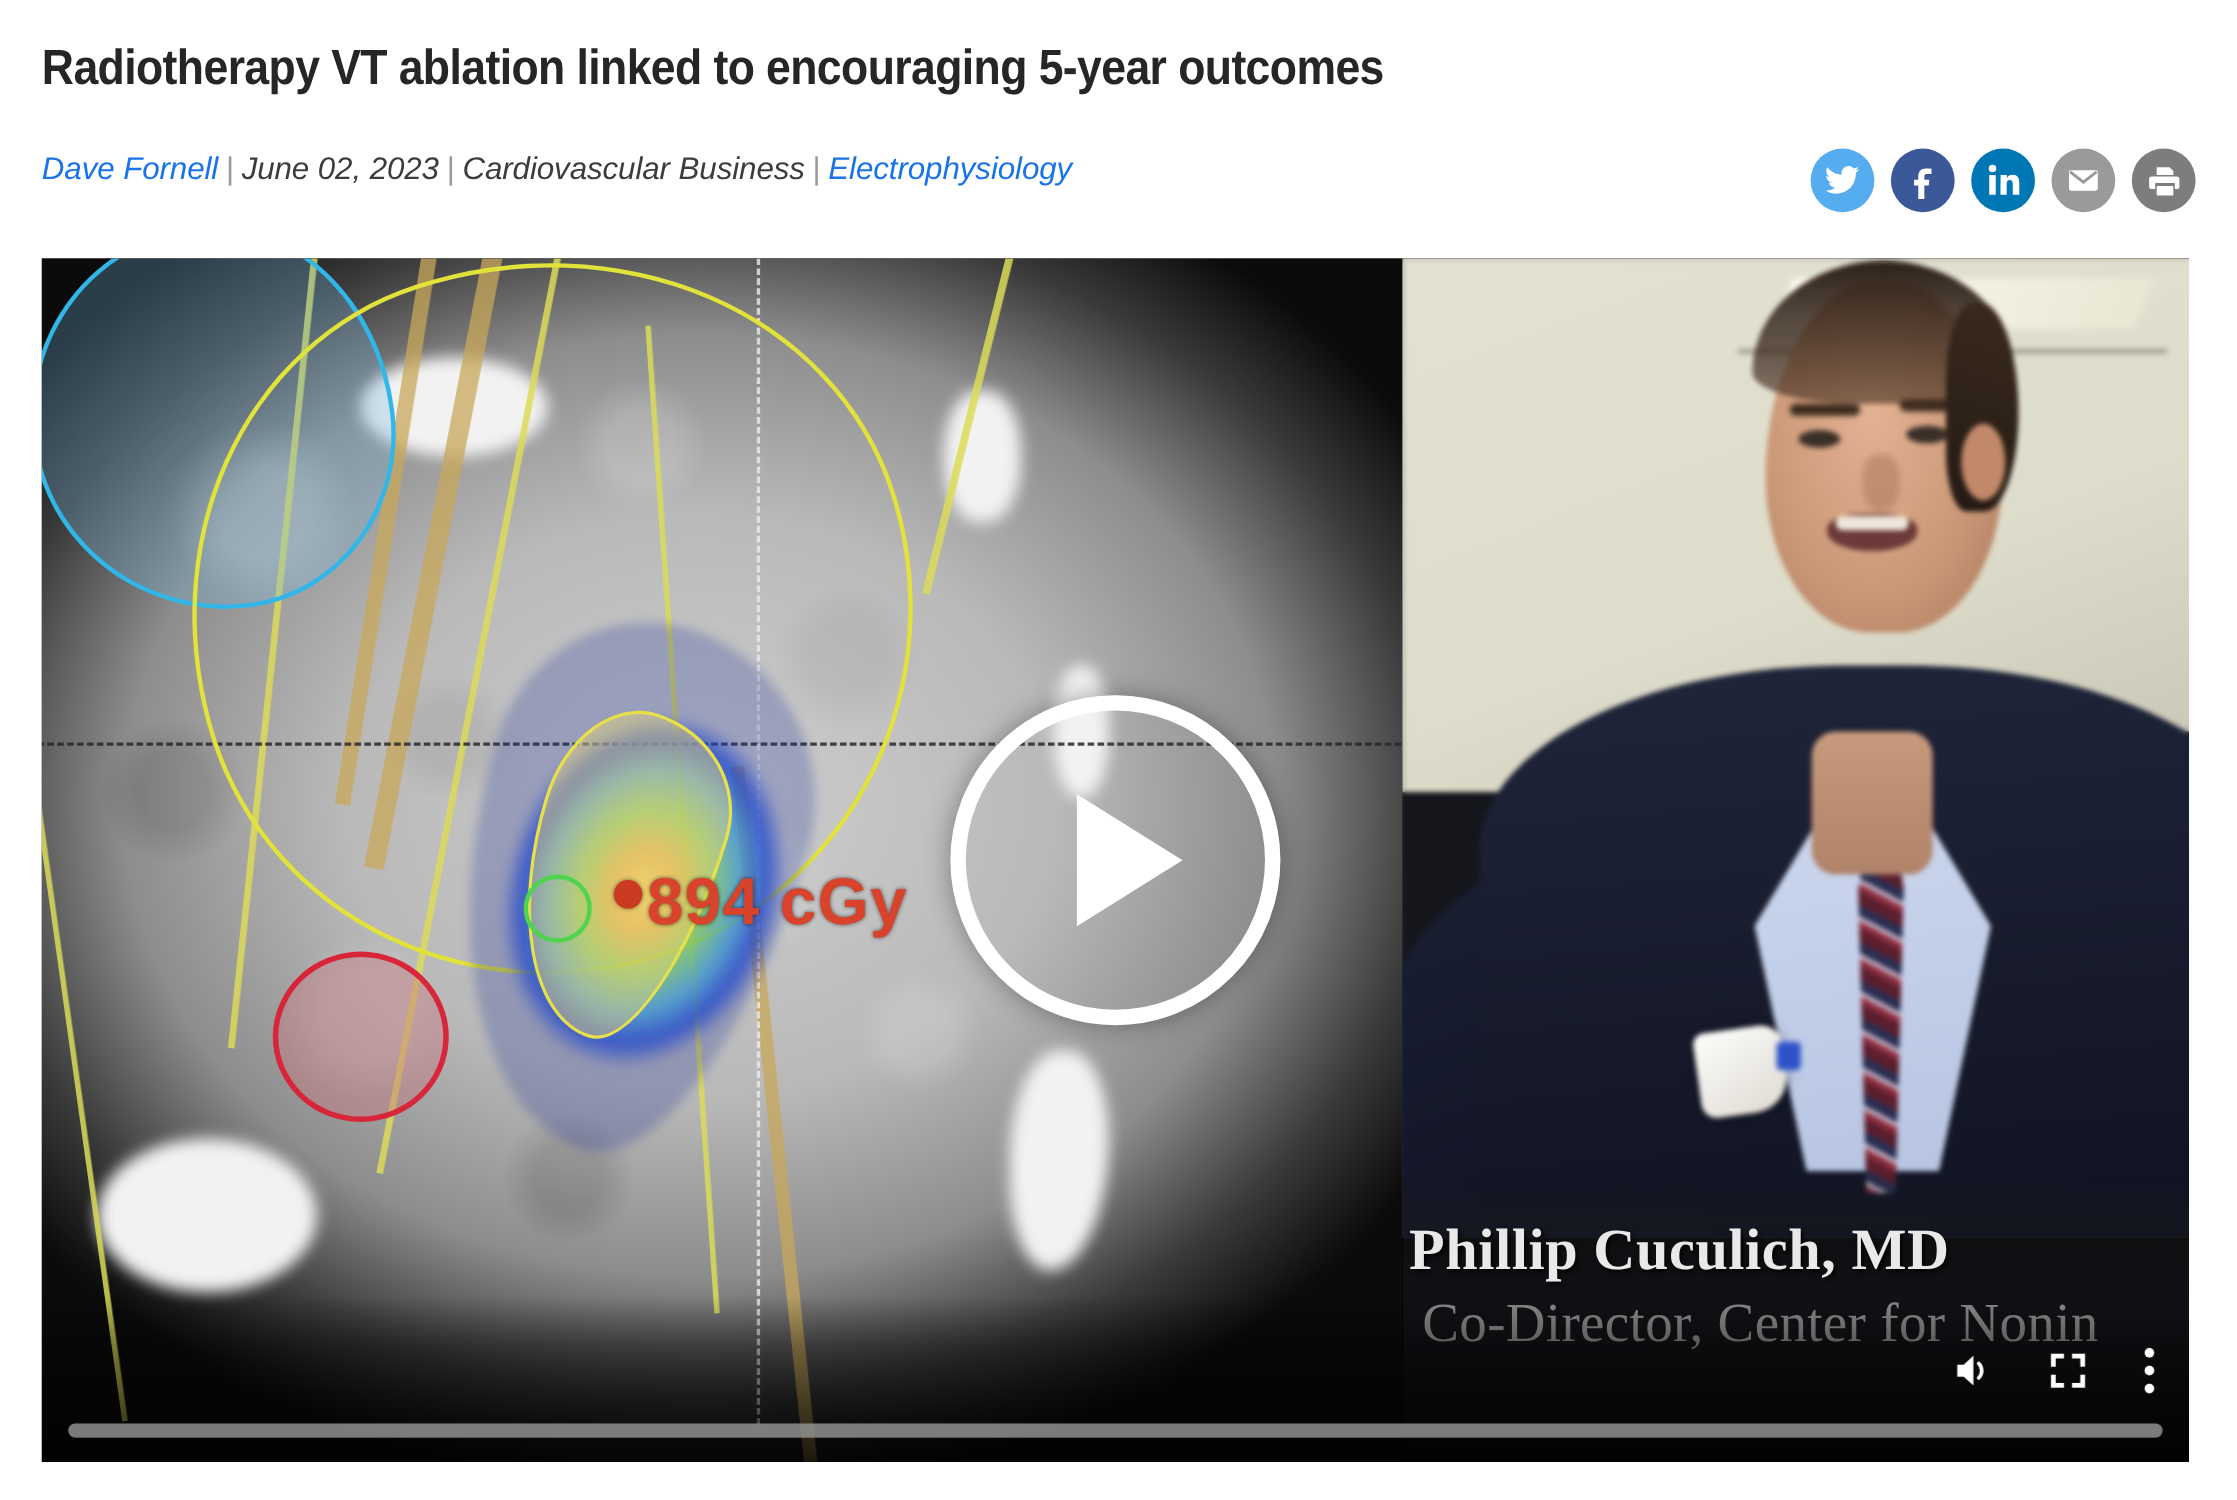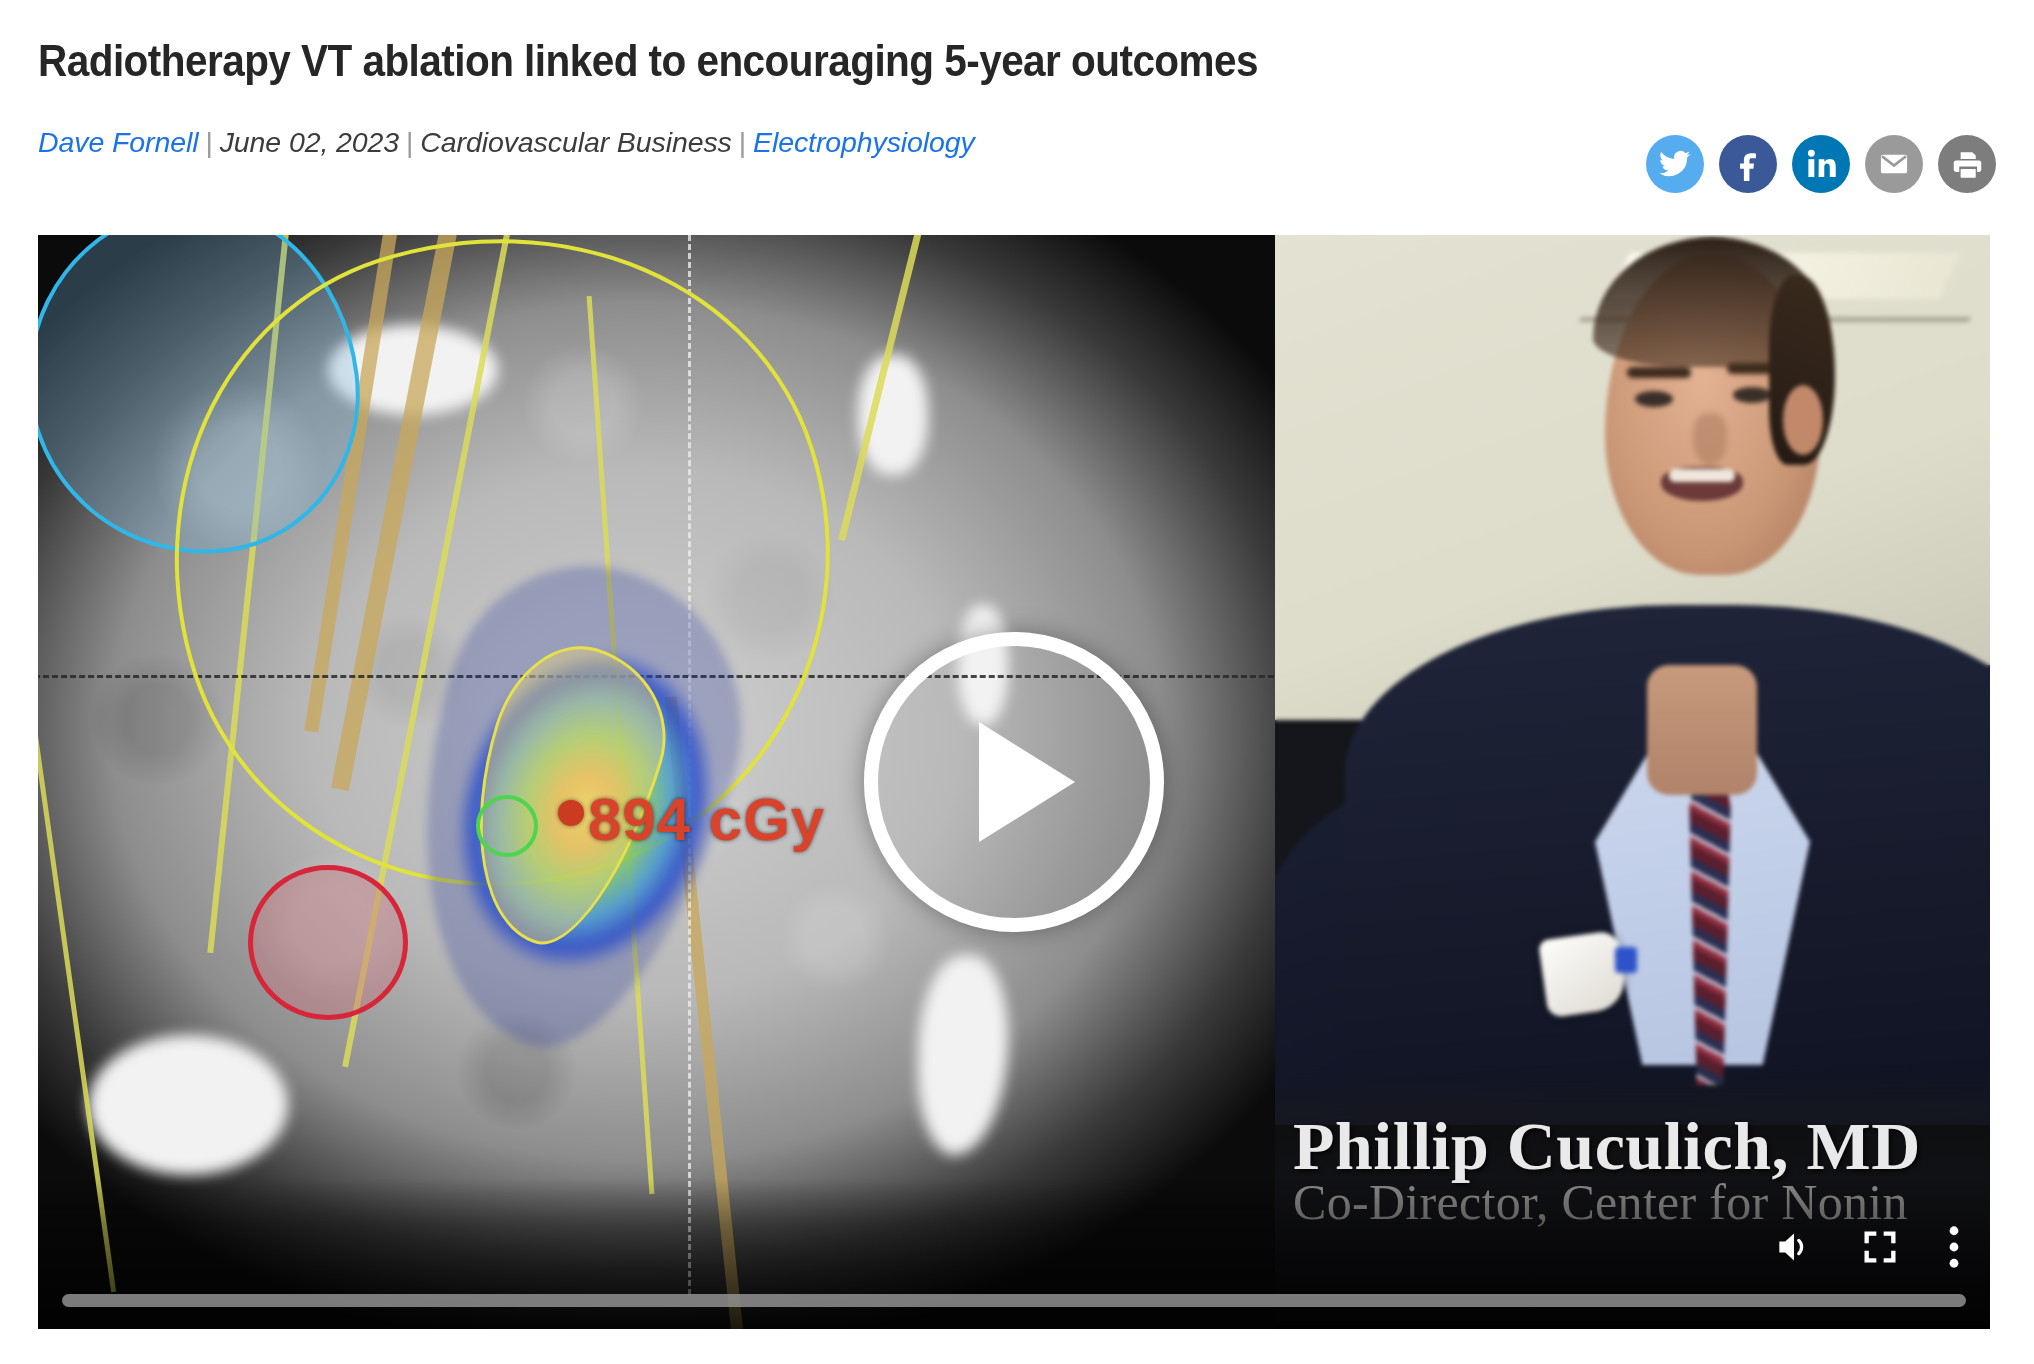--- a/index.html
+++ b/index.html
@@ -17,21 +17,21 @@
     font-size:45px;
     font-weight:bold;
     color:#262626;
     letter-spacing:-0.6px;
     line-height:1.12;
     transform:scaleX(0.90);
     transform-origin:left center;
     white-space:nowrap;
   }
   .byline {
-    margin-top:40px;
+    margin-top:52px;
     font-size:28.5px;
     font-style:italic;
     color:#3c3c3c;
     white-space:nowrap;
     letter-spacing:-0.1px;
   }
   .byline a { color:#1a73e8; text-decoration:none; }
   .byline .sep { color:#9a9a9a; margin:0 7px; font-style:normal; }
 
   
@@ -203,23 +203,23 @@
     border-radius:10px 24% 40% 18%; transform:rotate(-8deg);
     box-shadow:0 0 10px rgba(0,0,0,.45); }
   .lapel-pin { position:absolute; left:340px; bottom:152px; width:22px; height:26px;
     background:#2d52c9; border-radius:4px; filter:blur(.8px); }
   .cam-blur { position:absolute; inset:0; backdrop-filter:blur(2.2px);
     pointer-events:none; }
 
   
   .lower-third { position:absolute; left:0; right:0; top:830px; height:260px;
     background:linear-gradient(180deg, rgba(25,26,30,.0) 0%, rgba(25,26,30,.55) 18%, rgba(20,21,25,.88) 55%, rgba(14,15,18,.95) 100%); }
-  .lt-name { position:absolute; left:18px; top:42px;
+  .lt-name { position:absolute; left:6px; top:42px;
     font-family:"Liberation Serif", serif;
-    font-size:68px; font-weight:bold; color:#e9e9e9;
+    font-size:53px; font-weight:bold; color:#e9e9e9;
     letter-spacing:.5px; white-space:nowrap;
     text-shadow:2px 2px 4px rgba(0,0,0,.8); }
   .lt-title { position:absolute; left:18px; top:108px;
     font-family:"Liberation Serif", serif;
     font-size:50px; color:#8a8a8a;
     letter-spacing:.3px; white-space:nowrap; }
 
   
   .controls { position:absolute; left:0; right:0; bottom:0; height:150px;
     background:linear-gradient(180deg, rgba(0,0,0,0) 0%, rgba(0,0,0,.35) 30%, rgba(0,0,0,.82) 100%);

